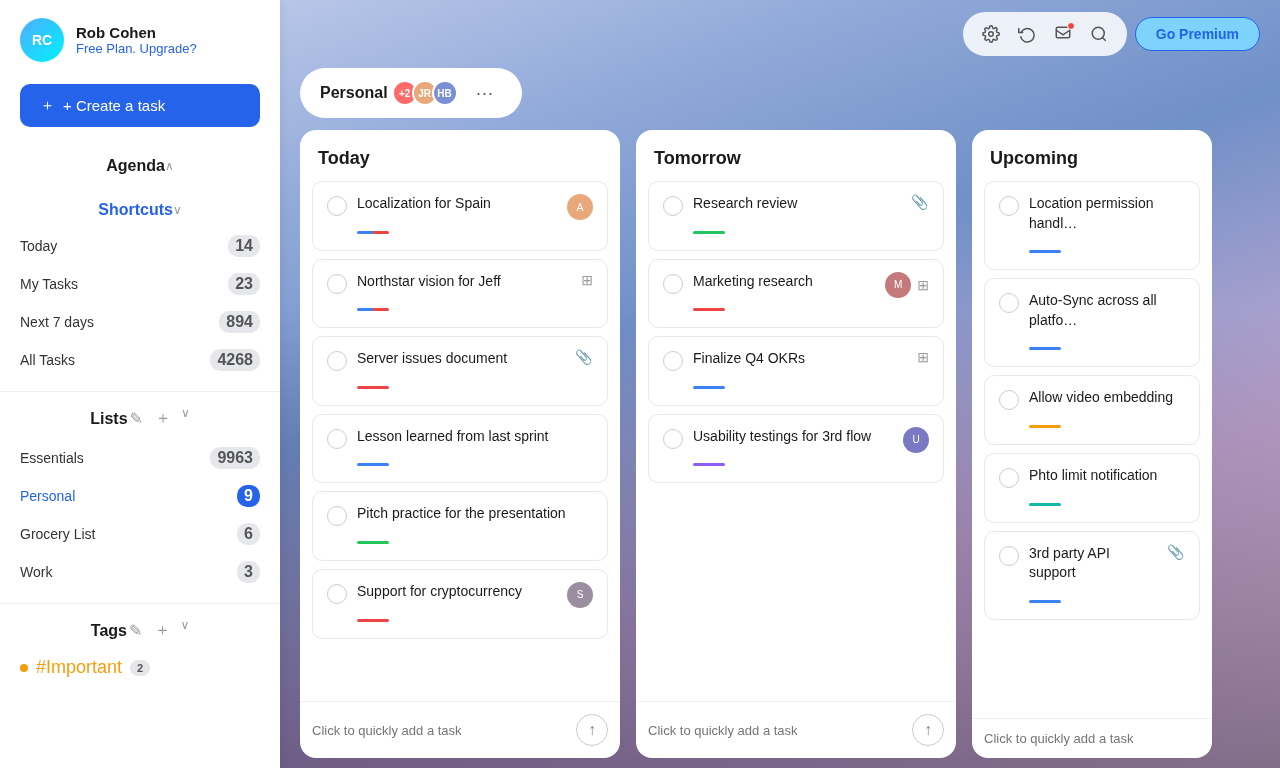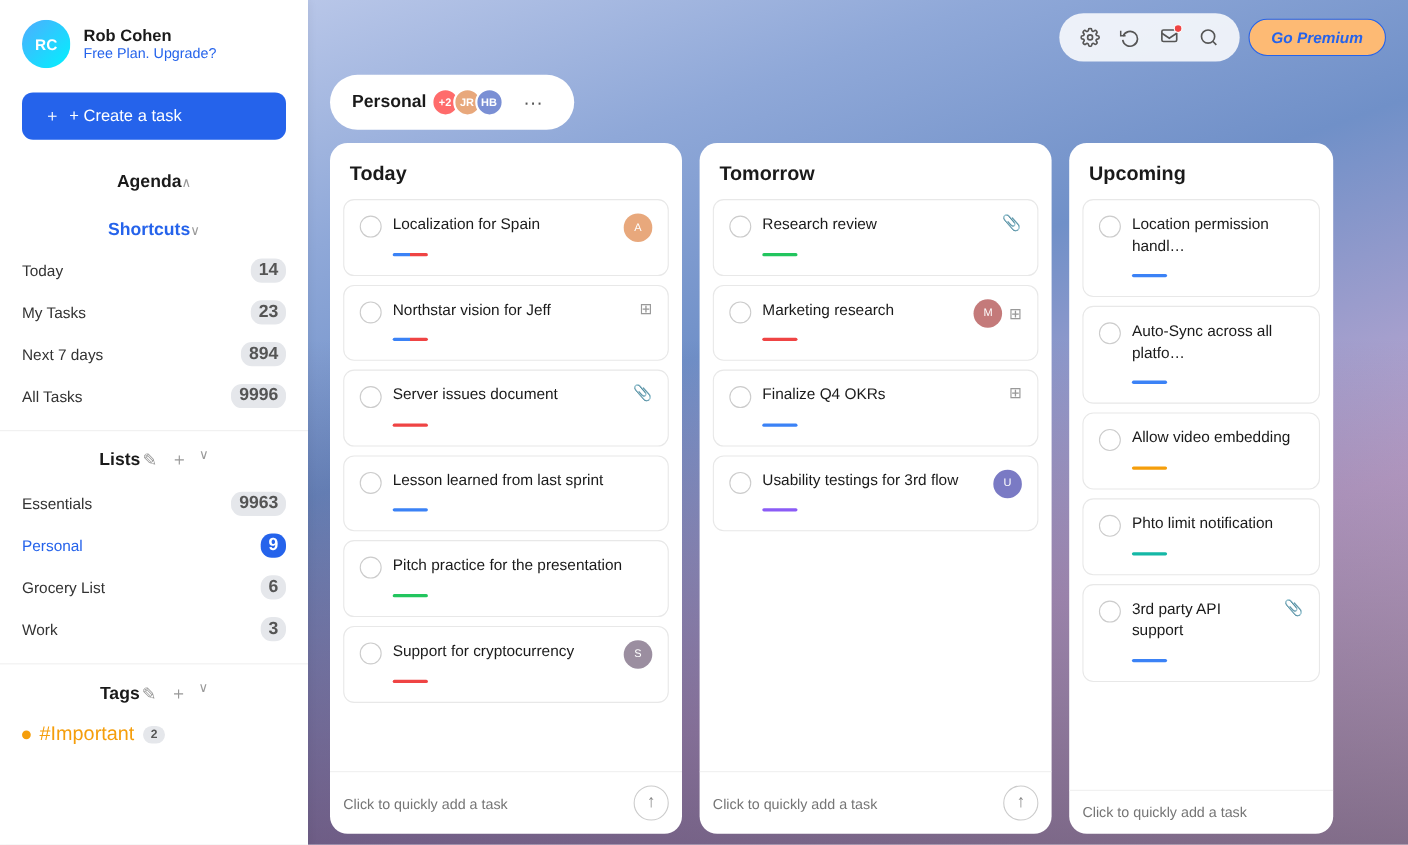--- a/index.html
+++ b/index.html
@@ -192,29 +192,28 @@
       top: 4px;
       right: 4px;
       width: 8px;
       height: 8px;
       background: #ef4444;
       border-radius: 50%;
       border: 1px solid white;
     }
 
     .go-premium-btn {
-      background: #fdba74;
+      background: #7dd3fc;
       color: #2563eb;
       border: 1.5px solid #2563eb;
       border-radius: 50px;
       padding: 8px 20px;
       font-size: 14px;
       font-weight: 600;
       cursor: pointer;
-      font-style: italic;
     }
 
     .board-header {
       padding: 0 20px 12px;
       display: flex;
       align-items: center;
       gap: 12px;
     }
 
     .board-title-pill {
@@ -493,21 +492,21 @@
       <div class="nav-item">
         <div class="nav-item-left">
           <span class="nav-label">Next 7 days</span>
         </div>
         <span class="badge">894</span>
       </div>
       <div class="nav-item">
         <div class="nav-item-left">
           <span class="nav-label">All Tasks</span>
         </div>
-        <span class="badge">9996</span>
+        <span class="badge">4268</span>
       </div>
     </div>
   </div>
 
   <hr class="divider">
 
   <div class="sidebar-section">
     <div class="section-header">
       <span class="section-title">Lists</span>
       <div class="section-actions">

